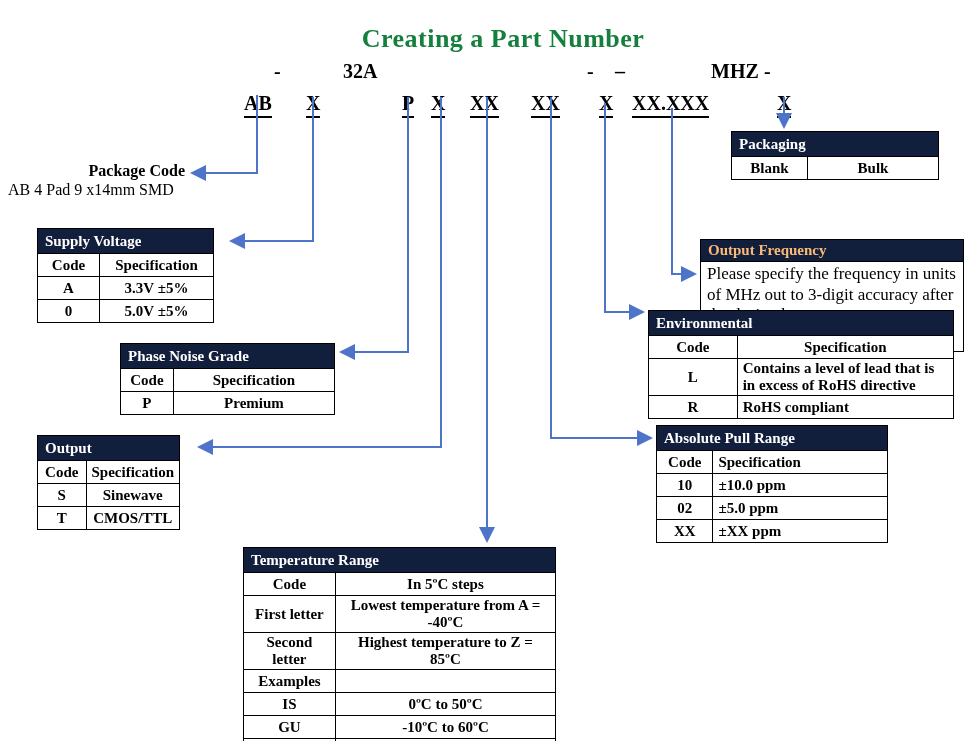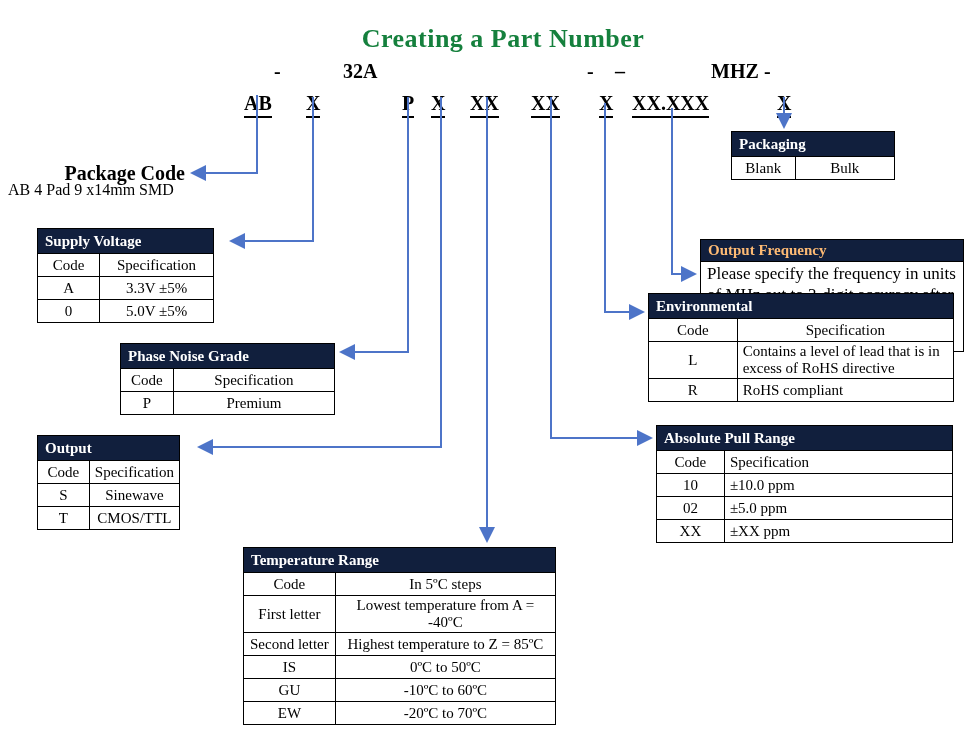--- a/index.html
+++ b/index.html
@@ -4,25 +4,25 @@
 <style>
   html,body{margin:0;padding:0;background:#ffffff;}
   .page{position:relative;width:978px;height:741px;background:#fff;
         font-family:"Liberation Serif",serif;color:#000;overflow:hidden;}
   .title{position:absolute;top:10px;left:0;width:978px;text-align:center;
          font-size:26px;font-weight:bold;color:#15803d;margin:14px;letter-spacing:.5px;}
   .pn-seg{position:absolute;top:60px;font-size:20px;font-weight:bold;white-space:nowrap;}
   .pn-seg.u{border-bottom:2.5px solid #000;padding-bottom:1px;margin-top:32px;}
   .arrows{position:absolute;left:0;top:0;pointer-events:none;}
   .pkg-label{position:absolute;left:0;top:162px;width:185px;text-align:right;
-             font-weight:bold;font-size:20px;}
+             font-weight:bold;font-size:16px;}
   .pkg-desc{position:absolute;left:8px;top:181px;font-size:16px;}
   table.t{position:absolute;border-collapse:collapse;background:#fff;border:1.5px solid #000;}
   table.t td{border:1px solid #000;font-size:15px;padding:1px 5px;height:20px;
-             text-align:center;vertical-align:middle;}
+             text-align:center;vertical-align:middle;font-weight:bold;}
   table.t td.hd{background:#111f3d;color:#fff;font-weight:bold;text-align:left;
                 padding:2px 7px;font-size:15px;}
   table.t td.la{text-align:left;}
   .freq-box{position:absolute;left:700px;top:239px;width:262px;border:1.5px solid #000;background:#fff;}
   .freq-hd{background:#111f3d;color:#fdba74;font-weight:bold;font-size:15px;padding:2px 7px;}
   .freq-body{font-size:17px;padding:2px 6px 4px 6px;line-height:1.22;border-top:1px solid #000;}
 </style>
 </head>
 <body>
 
@@ -61,21 +61,21 @@
     <path d="M487,97 V541" fill="none" stroke="#4d74c8" stroke-width="2" marker-end="url(#arw)"></path>
     <path d="M551,97 V438 H651" fill="none" stroke="#4d74c8" stroke-width="2" marker-end="url(#arw)"></path>
     <path d="M605,103 V312 H643" fill="none" stroke="#4d74c8" stroke-width="2" marker-end="url(#arw)"></path>
     <path d="M672,108 V274 H695" fill="none" stroke="#4d74c8" stroke-width="2" marker-end="url(#arw)"></path>
     <path d="M784,97 V127" fill="none" stroke="#4d74c8" stroke-width="2" marker-end="url(#arw)"></path>
   </svg>
 
   <div class="pkg-label">Package Code</div>
   <div class="pkg-desc">AB 4 Pad 9 x14mm SMD</div>
 
-  <table class="t" style="left:731px;top:131px;width:164px">
+  <table class="t" style="left:731px;top:131px;width:208px">
     <colgroup>
         <col style="width:69px">
         <col style="width:119px">
       </colgroup>
     <tbody>
         <tr>
           <td class="hd" colspan="2">Packaging</td>
         </tr>
     <tr>
       <td>Blank</td>
@@ -109,21 +109,21 @@
     </table>
 
   <div class="freq-box">
     <div class="freq-hd">Output Frequency</div>
     <div class="freq-body">
       <span>Please specify the frequency in units of MHz out to 3-digit accuracy after the decimal.</span><br>
       <span>Example: 100.000MHZ</span>
     </div>
   </div>
 
-  <table class="t" style="left:648px;top:293px;width:306px">
+  <table class="t" style="left:648px;top:310px;width:306px">
     <colgroup>
         <col style="width:90px">
         <col style="width:220px">
       </colgroup>
     <tbody>
         <tr>
           <td class="hd" colspan="2">Environmental</td>
         </tr>
     <tr>
       <td>Code</td>
@@ -153,21 +153,21 @@
       <td>Code</td>
       <td>Specification</td>
     </tr>
     <tr>
       <td>P</td>
       <td>Premium</td>
     </tr>
   </tbody>
     </table>
 
-  <table class="t" style="left:656px;top:425px;width:297px">
+  <table class="t" style="left:656px;top:425px;width:232px">
     <colgroup>
         <col style="width:61px">
         <col style="width:205px">
       </colgroup>
     <tbody>
         <tr>
           <td class="hd" colspan="2">Absolute Pull Range</td>
         </tr>
     <tr>
       <td>Code</td>
@@ -227,20 +227,24 @@
     </tr>
     <tr>
       <td>First letter</td>
       <td>Lowest temperature from A = -40ºC</td>
     </tr>
     <tr>
       <td>Second letter</td>
       <td>Highest temperature to Z = 85ºC</td>
     </tr>
     <tr>
+      <td>Examples</td>
+      <td></td>
+    </tr>
+    <tr>
       <td>IS</td>
       <td>0ºC to 50ºC</td>
     </tr>
     <tr>
       <td>GU</td>
       <td>-10ºC to 60ºC</td>
     </tr>
     <tr>
       <td>EW</td>
       <td>-20ºC to 70ºC</td>

